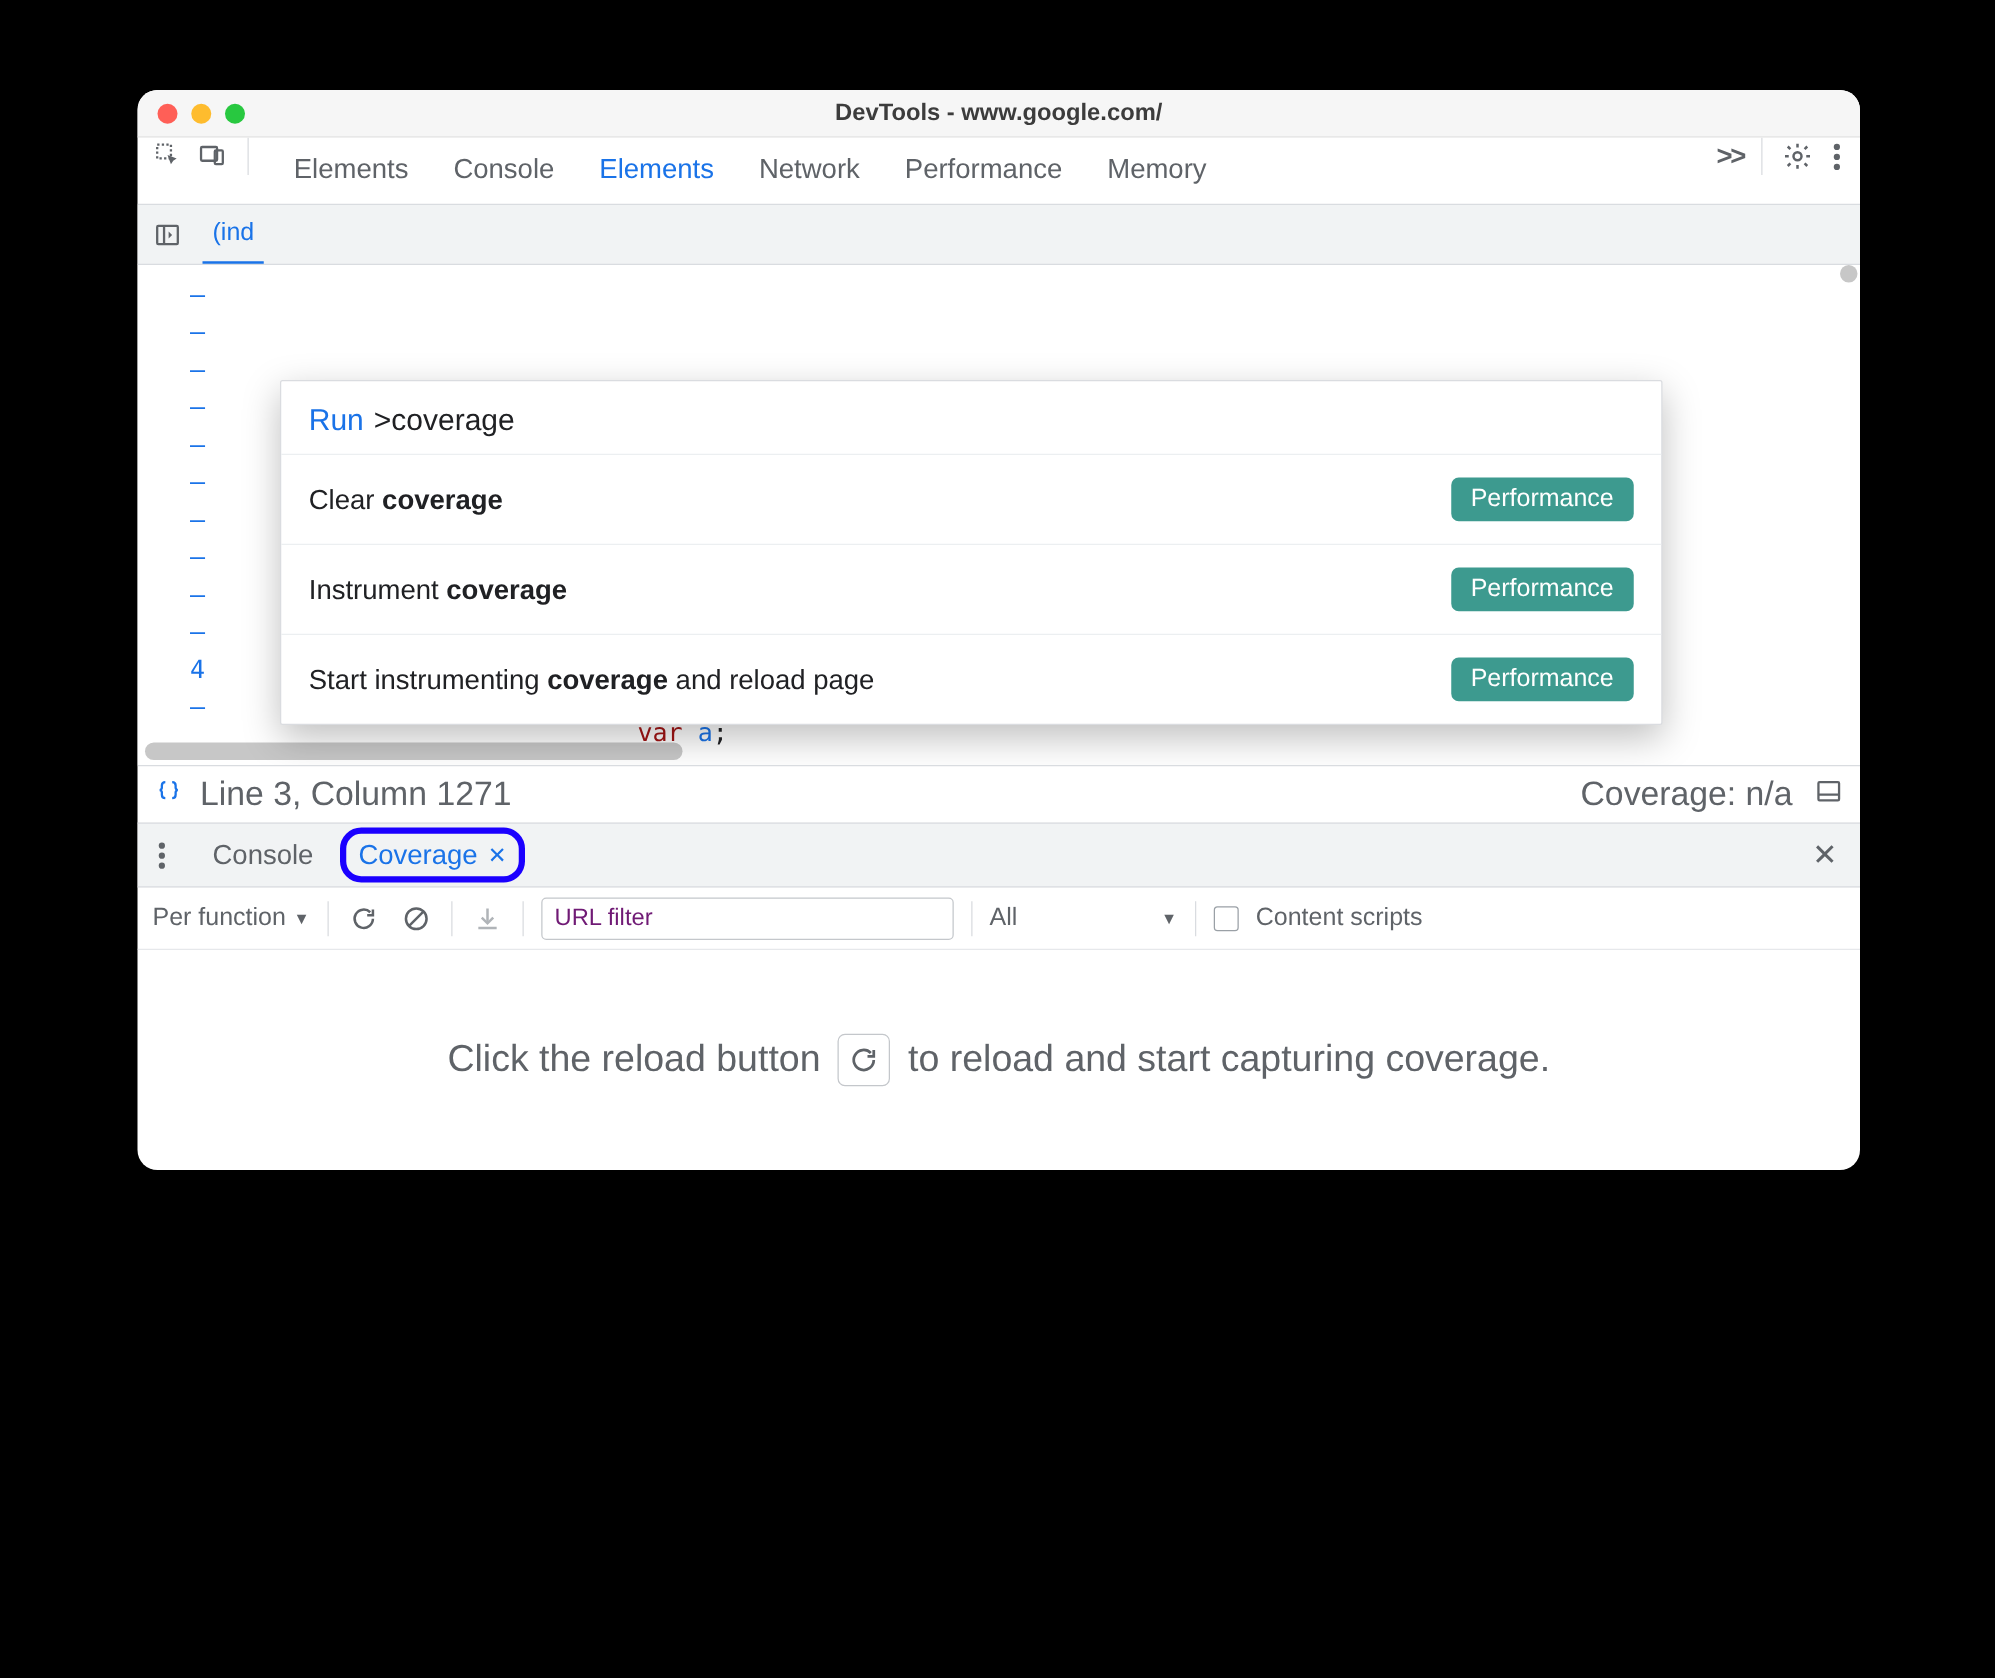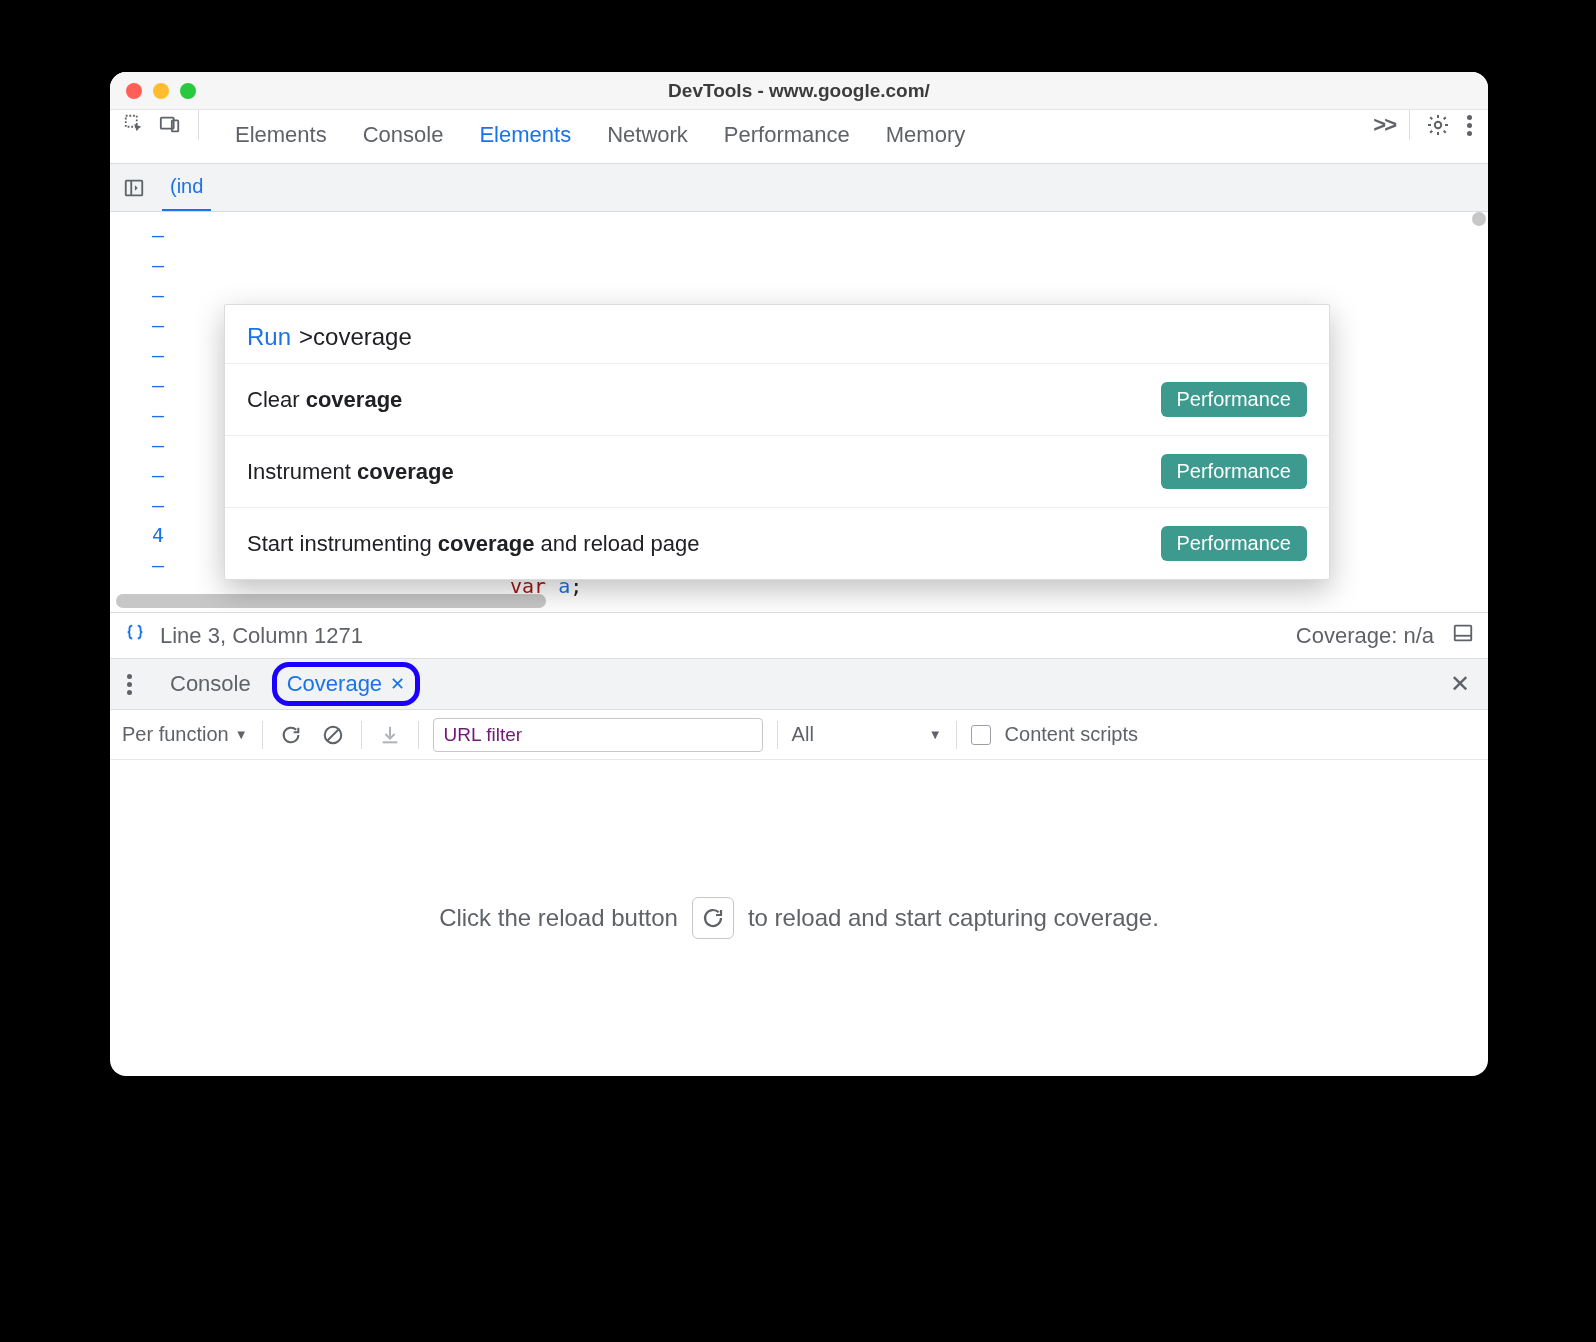--- a/index.html
+++ b/index.html
@@ -17,21 +17,21 @@
     width: 1596px;
     height: 1342px;
     position: relative;
     background: #000;
   }
   .window {
     position: absolute;
     left: 110px;
     top: 72px;
     width: 1378px;
-    height: 1004px;
+    height: 864px;
     background: #fff;
     border-radius: 16px;
     box-shadow: 0 30px 60px rgba(0,0,0,0.5);
     overflow: hidden;
     display: flex;
     flex-direction: column;
   }
   .titlebar {
     height: 38px;
     background: #f6f6f6;
@@ -203,21 +203,21 @@
   .badge.drawer { background: #5cb85c; }
   .badge.perf { background: #3d9a8f; }
 
   .statusbar {
     height: 46px;
     border-top: 1px solid #d9dce0;
     display: flex;
     align-items: center;
     padding: 0 14px;
     gap: 14px;
-    font-size: 22px;
+    font-size: 27px;
     color: #5f6368;
   }
   .braces svg { width: 22px; height: 22px; stroke: #1a73e8; fill: none; stroke-width: 2; }
   .statusbar .right { margin-left: auto; display: flex; align-items: center; gap: 18px; }
   .collapse-icon svg { width: 22px; height: 22px; stroke: #5f6368; fill: none; stroke-width: 2; }
 
   .drawer-tabs {
     height: 52px;
     background: #f1f3f4;
     border-top: 1px solid #d9dce0;
@@ -279,21 +279,21 @@
   .coverage-body {
     flex: 1;
     display: flex;
     align-items: center;
     justify-content: center;
   }
   .hint {
     display: flex;
     align-items: center;
     gap: 14px;
-    font-size: 24px;
+    font-size: 30px;
     color: #5f6368;
   }
   .reload-btn {
     width: 42px; height: 42px;
     border: 1px solid #c4c7cb;
     border-radius: 6px;
     display: flex; align-items: center; justify-content: center;
     background: #fff;
   }
   .reload-btn svg { width: 24px; height: 24px; stroke: #5f6368; fill: none; stroke-width: 2.2; }

